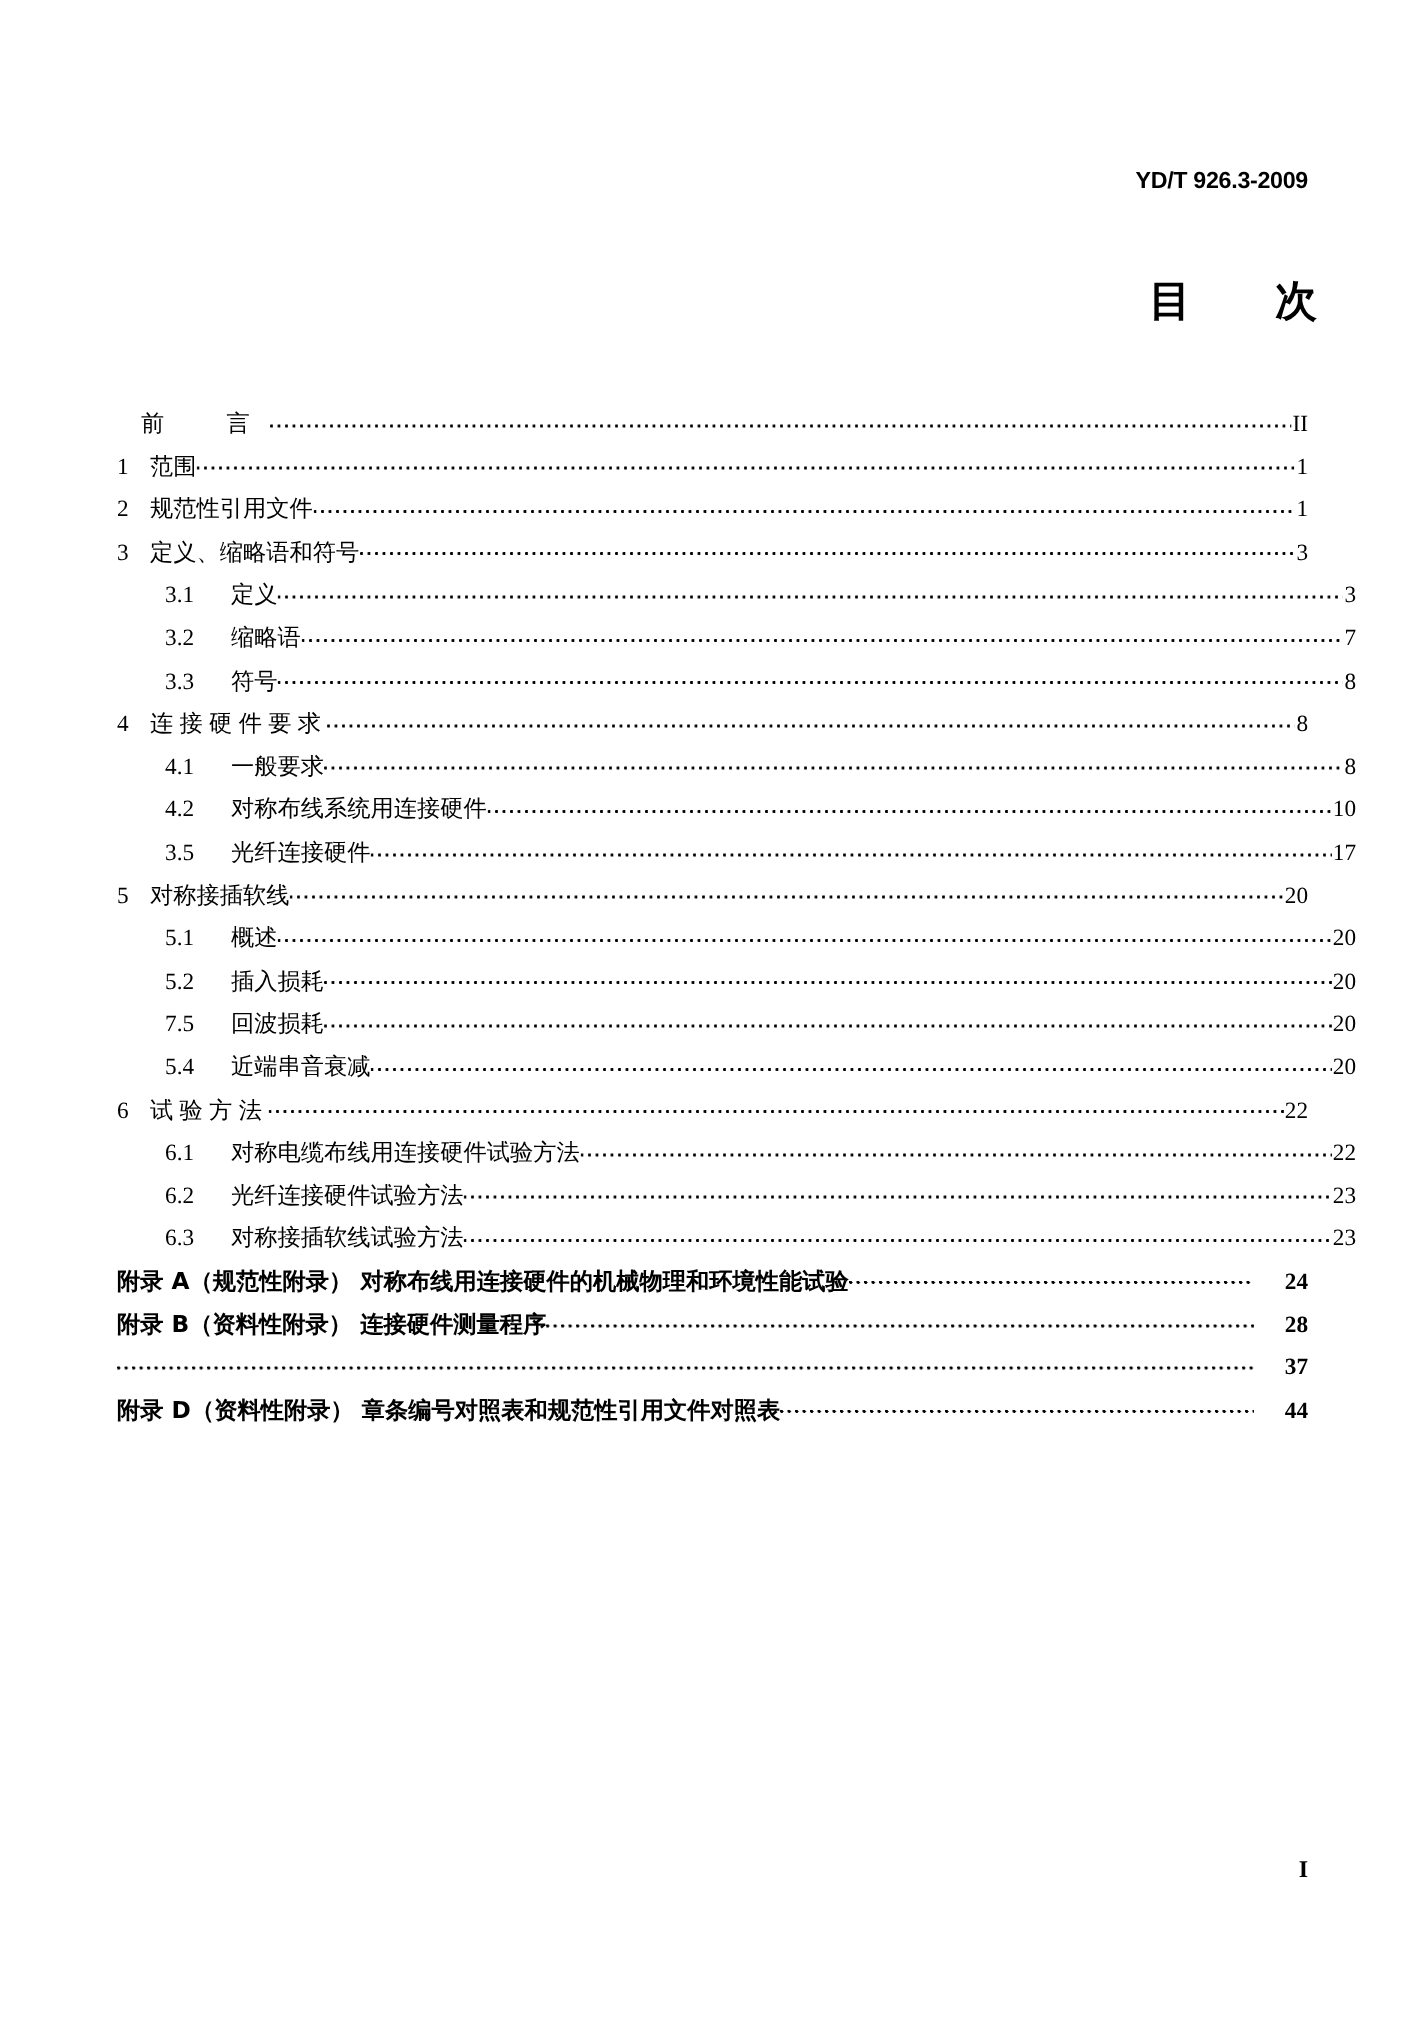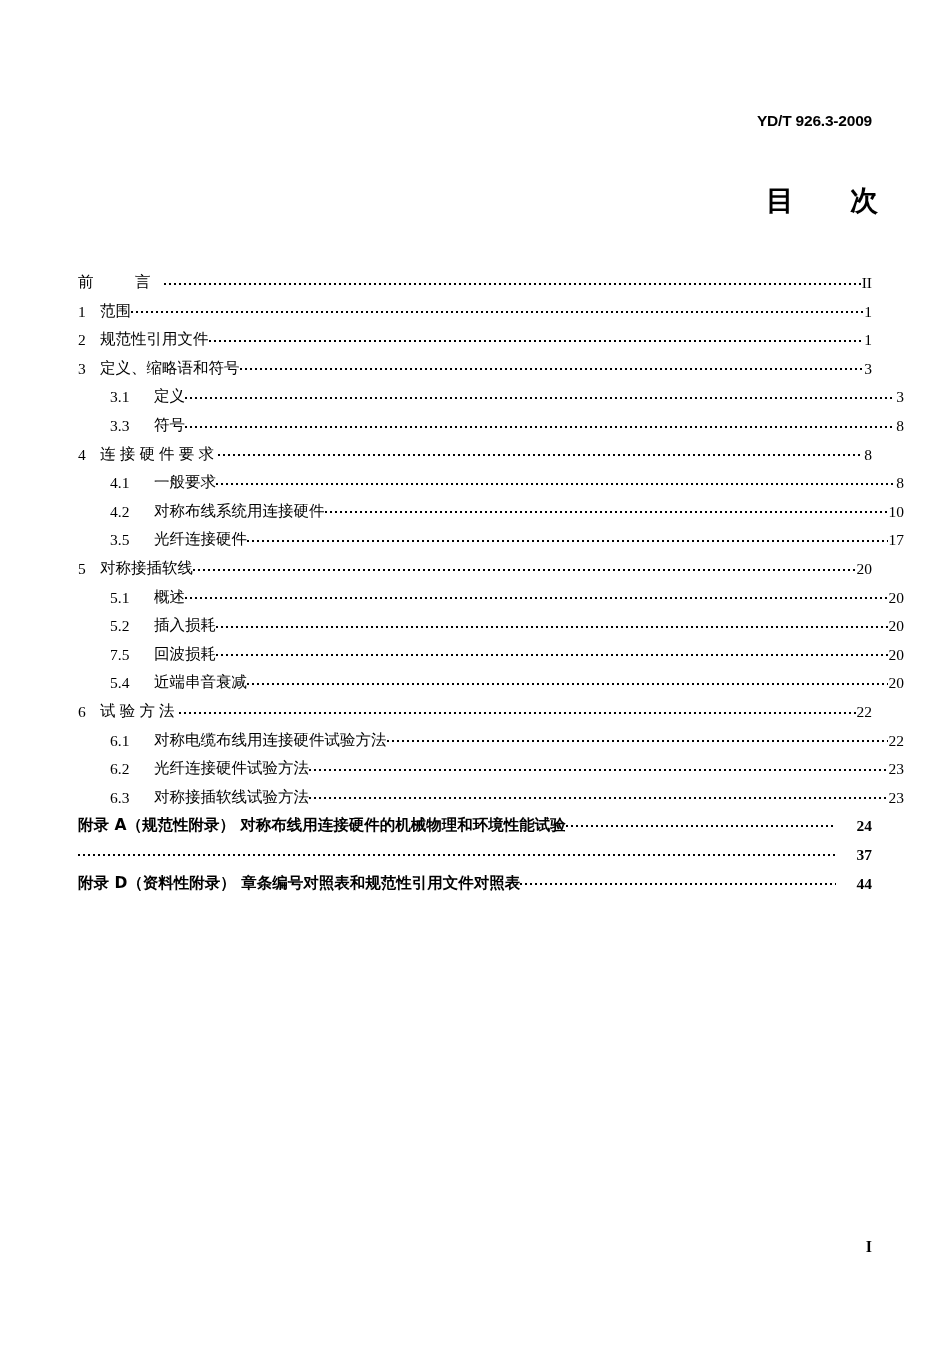--- a/index.html
+++ b/index.html
@@ -105,21 +105,21 @@
   .toc-row .pageno {
     flex: 0 0 auto;
     font-family: "Liberation Serif", "DejaVu Serif", serif;
     font-size: 15.5px;
     text-align: right;
     padding-left: 1px;
   }
 
   
   .lvl-front .num { width: 0; }
-  .lvl-front .label { letter-spacing: 13px; margin-left: 0px; }
+  .lvl-front .label { letter-spacing: 13px; margin-left: 16px; }
 
   .lvl-1 .num  { width: 22px; }
   .lvl-1 .label { margin-left: 0px; }
   .lvl-1.spaced .label { letter-spacing: 4.2px; }
 
   .lvl-2 { padding-left: 32px; justify-content: center; }
   .lvl-2 .num  { width: 44px; }
   .lvl-2 .label { margin-left: 0px; }
 
   .lvl-annex .num { width: 0; }
@@ -178,20 +178,26 @@
         <span class="leader"></span>
         <span class="pageno">3</span>
       </div>
       <div class="toc-row lvl-2">
         <span class="num">3.1</span>
         <span class="label">定义</span>
         <span class="leader"></span>
         <span class="pageno">3</span>
       </div>
       <div class="toc-row lvl-2">
+        <span class="num">3.2</span>
+        <span class="label">缩略语</span>
+        <span class="leader"></span>
+        <span class="pageno">7</span>
+      </div>
+      <div class="toc-row lvl-2">
         <span class="num">3.3</span>
         <span class="label">符号</span>
         <span class="leader"></span>
         <span class="pageno">8</span>
       </div>
       <div class="toc-row lvl-1 spaced">
         <span class="num">4</span>
         <span class="label">连接硬件要求</span>
         <span class="leader"></span>
         <span class="pageno">8</span>
@@ -269,20 +275,26 @@
         <span class="pageno">23</span>
       </div>
       <div class="toc-row lvl-annex">
         <span class="num"></span>
         <span class="label">附录 A（规范性附录）  对称布线用连接硬件的机械物理和环境性能试验</span>
         <span class="leader"></span>
         <span class="pageno">24</span>
       </div>
       <div class="toc-row lvl-annex">
         <span class="num"></span>
+        <span class="label">附录 B（资料性附录）  连接硬件测量程序</span>
+        <span class="leader"></span>
+        <span class="pageno">28</span>
+      </div>
+      <div class="toc-row lvl-annex">
+        <span class="num"></span>
         <span class="leader"></span>
         <span class="pageno">37</span>
       </div>
       <div class="toc-row lvl-annex">
         <span class="num"></span>
         <span class="label">附录 D（资料性附录）  章条编号对照表和规范性引用文件对照表</span>
         <span class="leader"></span>
         <span class="pageno">44</span>
       </div>
     </div>

